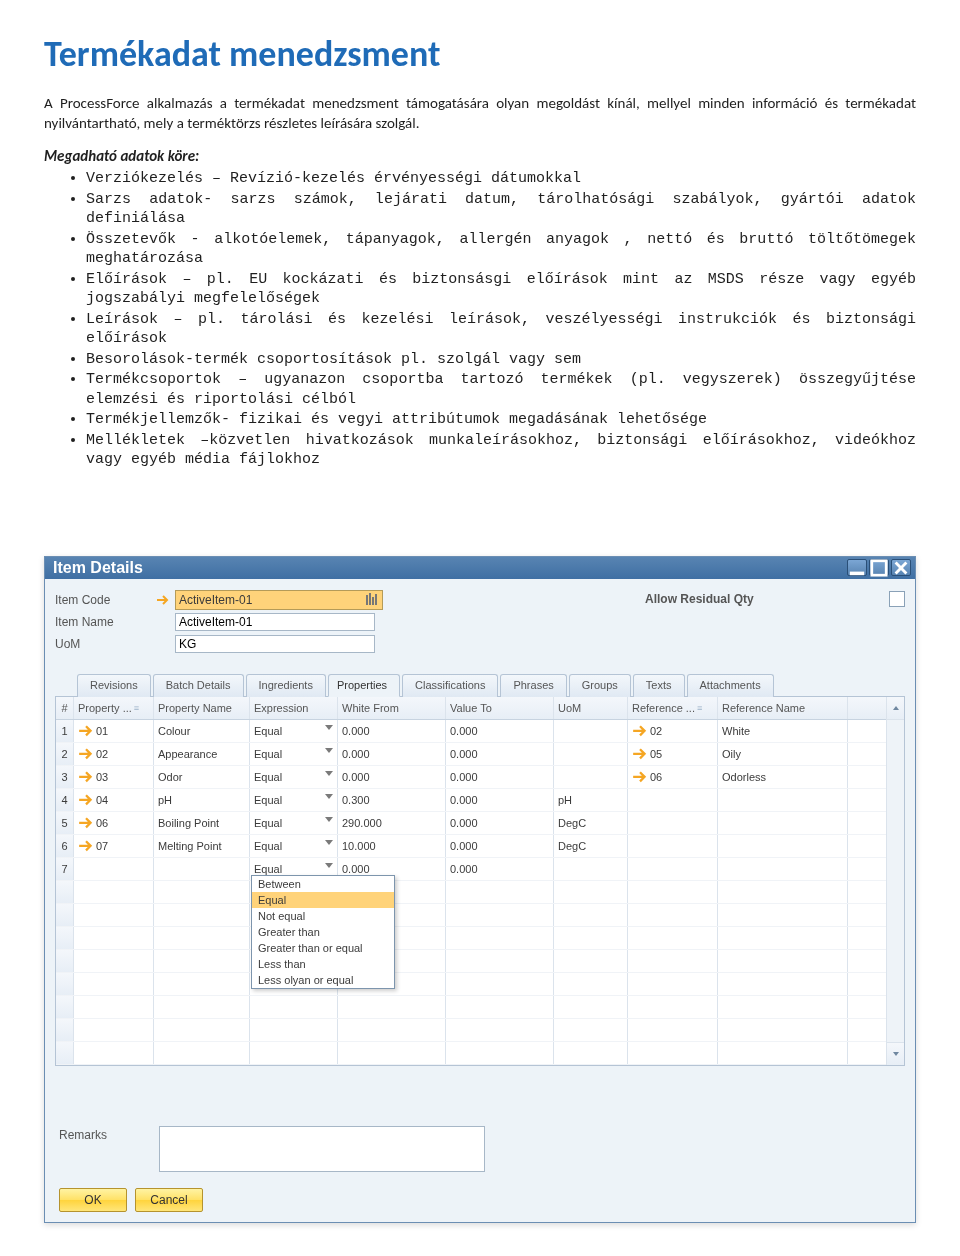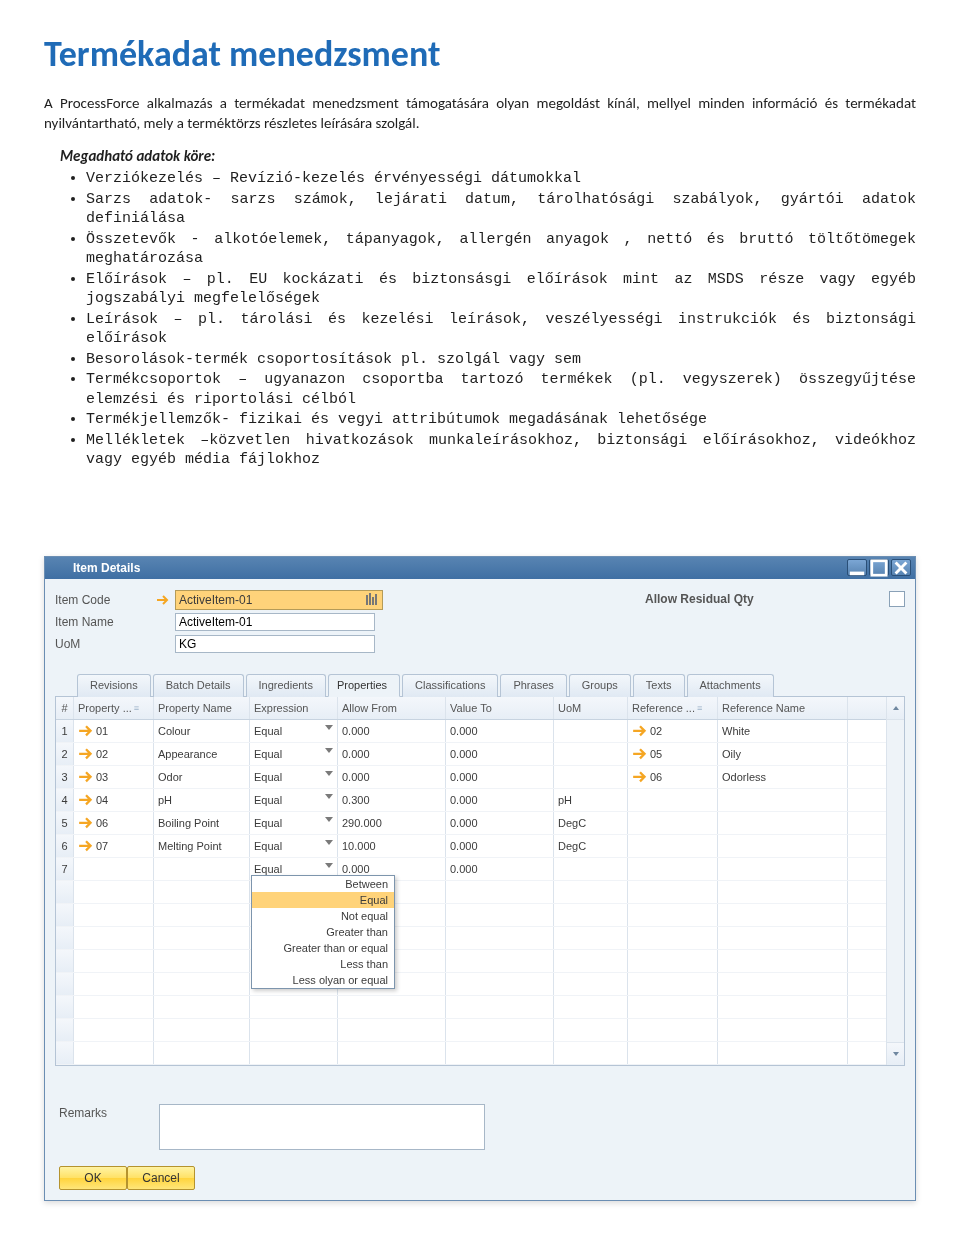--- a/index.html
+++ b/index.html
@@ -17,21 +17,21 @@
   font-weight: 700;
   color: #1f6bb7;
   margin: 0 0 18px 0;
 }
 p.intro {
   margin: 0 0 14px 0;
   line-height: 1.3;
   text-align: justify;
 }
 p.section {
-  margin: 4px 0 4px 16px;
+  margin: 4px 0 4px 0;
   font-style: italic;
   font-weight: 700;
 }
 ul.main {
   margin: 2px 0 0 0;
   padding-left: 42px;
   list-style-type: disc;
 }
 ul.main li {
   margin-bottom: 1px;
@@ -52,21 +52,21 @@
 }
 .titlebar {
   height: 22px;
   background: linear-gradient(#5884b2,#3f6fa3);
   display: flex;
   align-items: center;
   padding: 0 4px 0 8px;
   color: #ffffff;
   font-weight: 700;
 }
-.titlebar .title { flex: 1; font-size: 12px; margin-left: 20px; }
+.titlebar .title { flex: 1; font-size: 16px; }
 .titlebar .win-btns { display: flex; gap: 2px; }
 .titlebar .win-btn {
   width: 18px; height: 15px;
   background: linear-gradient(#7ba6d4,#5884b2);
   border: 1px solid #2a4f77;
   border-radius: 2px;
   display: flex; align-items: center; justify-content: center;
   color: #fff; font-size: 10px;
 }
 
@@ -174,40 +174,39 @@
 
 .dropdown-pop{
   position:absolute;
   left:195px;
   top:178px;
   width:142px;
   background:#fff;
   border:1px solid #7d95ad;
   box-shadow:2px 2px 4px rgba(0,0,0,0.2);
   z-index:5;
-  text-align:right;
 }
 .dropdown-pop .opt{
   padding:2px 6px; font-size:11px; cursor:default;
 }
 .dropdown-pop .opt.sel{ background:#ffd37a; }
 
 
 .remarks-row{
-  display:flex; align-items:flex-start; margin-top:38px; padding-left:4px;
+  display:flex; align-items:flex-start; margin-top:60px; padding-left:4px;
 }
 .remarks-row .label{ width:100px; color:#555; padding-top:2px;}
 .remarks-row textarea{
   width:320px; height:40px;
   border:1px solid #a7b7c7; background:#fff;
   font-family:inherit; font-size:12px;
   resize:none;
 }
 .window-buttons{
-  display:flex; margin-top:14px; padding:2px 4px 2px 4px;align-items:center;
+  display:flex; gap:8px; margin-top:14px; padding:2px 4px 2px 4px;align-items:center;
 }
 .btn{
   min-width:66px; height:22px;
   background:linear-gradient(#fff3a3,#ffe268 48%,#ffd43e 52%,#ffe67a);
   border:1px solid #b5932e;
   border-radius:2px;
   font-family:inherit; font-size:12px;
   display:inline-flex; align-items:center; justify-content:center;
   color:#333;
   cursor:default;
@@ -319,21 +318,21 @@
 
     <div class="grid" style="padding-right:17px;">
       <div class="grid-head">
         <div class="gh c-num">#</div>
         <div class="gh c-prop-code">
             <span>Property ...</span>
             <span class="hdricon">≡</span>
           </div>
         <div class="gh c-prop-name">Property Name</div>
         <div class="gh c-expr">Expression</div>
-        <div class="gh c-valfrom">Allow From</div>
+        <div class="gh c-valfrom">White From</div>
         <div class="gh c-valto">Value To</div>
         <div class="gh c-uom">UoM</div>
         <div class="gh c-ref">
             <span>Reference ...</span>
             <span class="hdricon">≡</span>
           </div>
         <div class="gh c-refname">Reference Name</div>
       </div>
 
       <div id="grid-rows">

